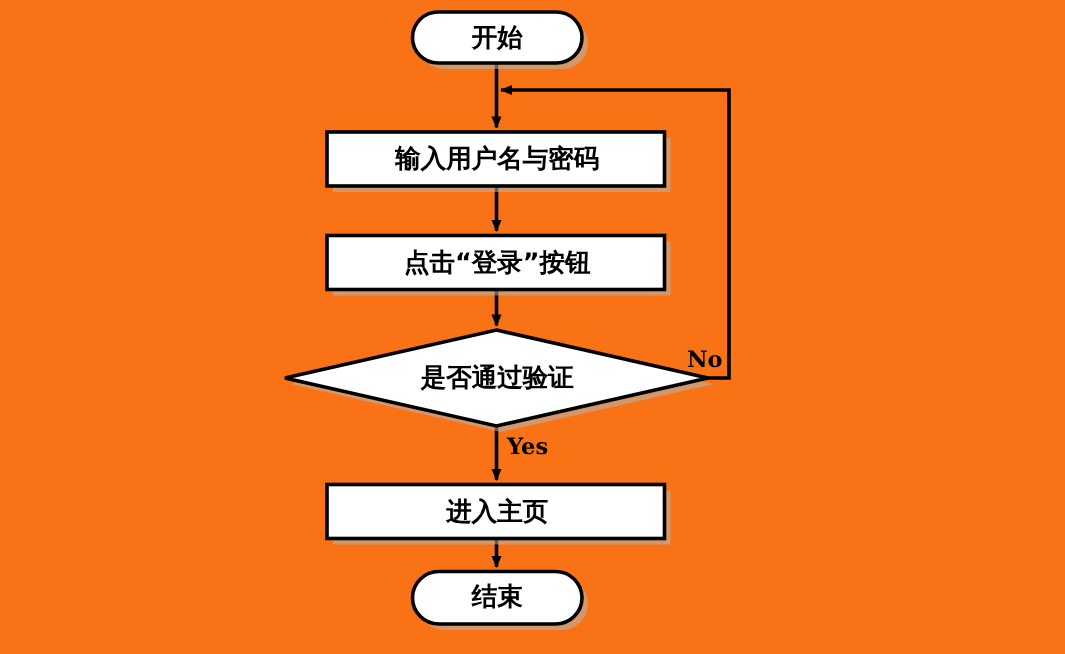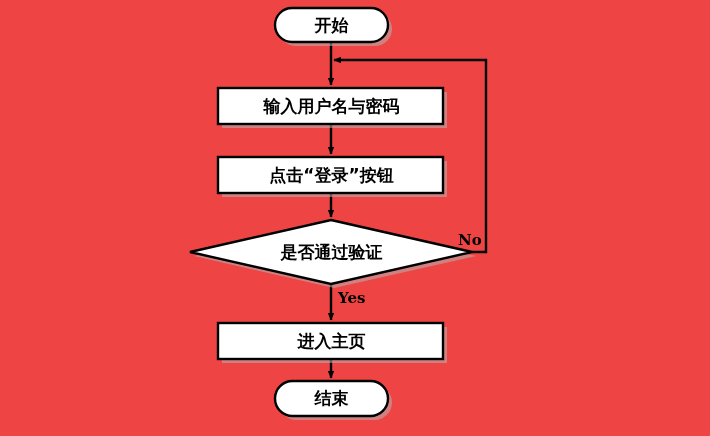--- a/index.html
+++ b/index.html
@@ -8,21 +8,21 @@
     padding: 0;
     background: #ffffff;
   }
   body {
     font-family: "DejaVu Sans", "Liberation Sans", sans-serif;
   }
   #canvas {
     position: relative;
     width: 710px;
     height: 436px;
-    background: #ef4444;
+    background: #f97316;
     overflow: hidden;
   }
   #flow-svg {
     position: absolute;
     left: 0;
     top: 0;
     width: 710px;
     height: 436px;
   }
   .node-shape {

